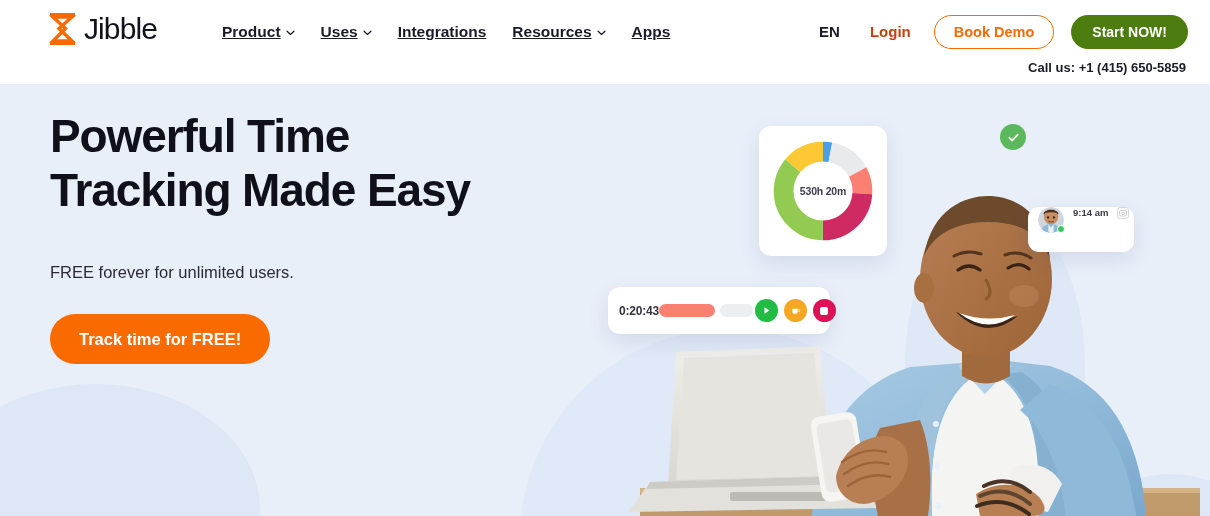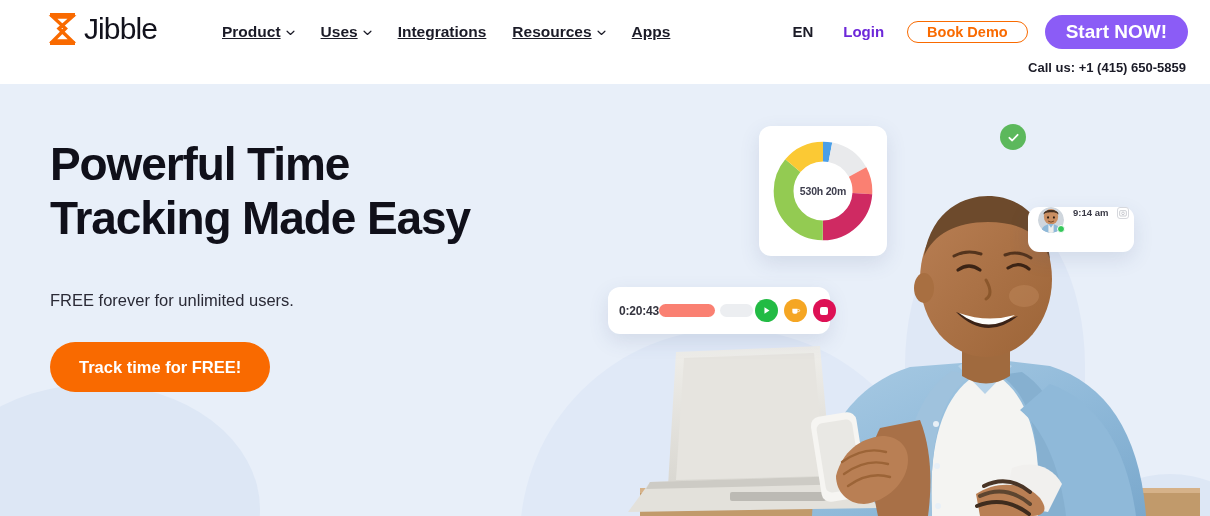--- a/index.html
+++ b/index.html
@@ -108,32 +108,32 @@
     font-weight: bold;
     color: #1b1b27;
     cursor: pointer;
     margin-right: 30px;
     line-height: 34px;
   }
 
   .login {
     font-size: 15px;
     font-weight: bold;
-    color: #6d28d9;
+    color: #c2410c;
     cursor: pointer;
     text-decoration: none;
     margin-right: 23px;
     line-height: 34px;
   }
 
   .btn-outline {
     display: inline-flex;
     align-items: center;
     justify-content: center;
-    height: 22px;
+    height: 34px;
     padding: 0 19px;
     border: 1.6px solid #f96a00;
     border-radius: 20px;
     background: #ffffff;
     color: #f96a00;
     font-size: 14.5px;
     font-weight: bold;
     cursor: pointer;
     font-family: inherit;
     white-space: nowrap;
@@ -141,23 +141,23 @@
   }
 
   .btn-solid {
     display: inline-flex;
     align-items: center;
     justify-content: center;
     height: 34px;
     padding: 0 21px;
     border: none;
     border-radius: 20px;
-    background: #8b5cf6;
+    background: #4d7c0f;
     color: #ffffff;
-    font-size: 19px;
+    font-size: 14px;
     font-weight: bold;
     cursor: pointer;
     font-family: inherit;
     white-space: nowrap;
   }
 
   .callus {
     position: absolute;
     right: 24px;
     top: 60px;
@@ -196,21 +196,20 @@
     width: 520px;
   }
 
   .headline {
     font-size: 46px;
     font-weight: bold;
     line-height: 54px;
     color: #10101a;
     letter-spacing: -1.1px;
     margin-bottom: 18px;
-    margin-top: 28px;
   }
 
   .subcopy {
     font-size: 16.5px;
     line-height: 25px;
     color: #2a2a36;
     margin-bottom: 29px;
   }
 
   .btn-cta {

